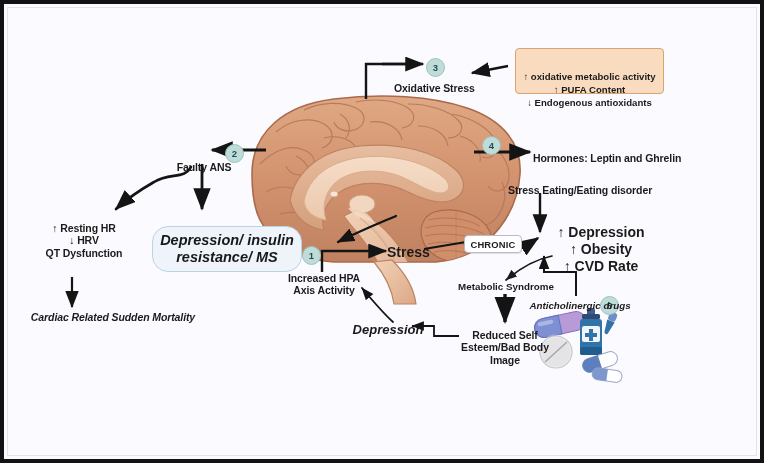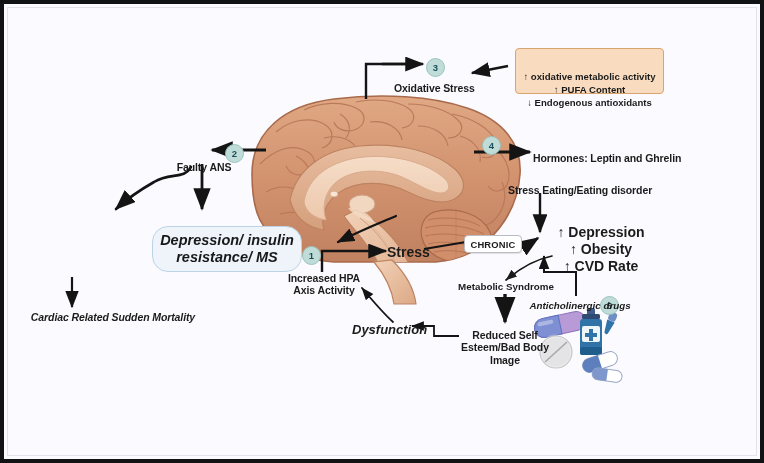--- a/index.html
+++ b/index.html
@@ -243,35 +243,40 @@
       <span>4</span>
     </div>
   <div class="badge" style="left:596px;top:292px;">
       <span>5</span>
     </div>
 
   <div class="node lbl left" style="left:390px;top:78px;width:96px;">Oxidative Stress</div>
 
   <div class="node lbl ctr" style="left:160px;top:157px;width:80px;">Faulty ANS</div>
 
+  <div class="node lbl ctr" style="left:30px;top:218px;width:100px;">
+    <div>↑ Resting HR</div>
+    <div>↓ HRV</div>
+    <div>QT Dysfunction</div>
+  </div>
 
   <div class="node lbl ital ctr" style="left:6px;top:307px;width:206px;">Cardiac Related Sudden Mortality</div>
 
   <div class="box-blue" style="left:148px;top:222px;width:150px;height:46px;">Depression/ insulin resistance/ MS</div>
 
   <div class="node lbl ctr" style="left:268px;top:268px;width:104px;">
     <div>Increased HPA</div>
     <div>Axis Activity</div>
   </div>
 
   <div class="node big" style="left:383px;top:240px;width:60px;">Stress</div>
 
   <div class="box-white" style="left:460px;top:231px;width:58px;height:18px;">CHRONIC</div>
 
-  <div class="node ital ctr" style="left:348px;top:318px;width:72px;font-size:13px;">Dysfunction</div>
+  <div class="node ital ctr" style="left:348px;top:318px;width:72px;font-size:13px;">Depression</div>
 
   <div class="node lbl ctr" style="left:443px;top:325px;width:116px;">
     <div>Reduced Self</div>
     <div>Esteem/Bad Body</div>
     <div>Image</div>
   </div>
 
   <div class="box-peach" style="left:511px;top:44px;width:149px;height:40px;">
     <div>↑ oxidative metabolic activity</div>
     <div>↑ PUFA Content</div>

